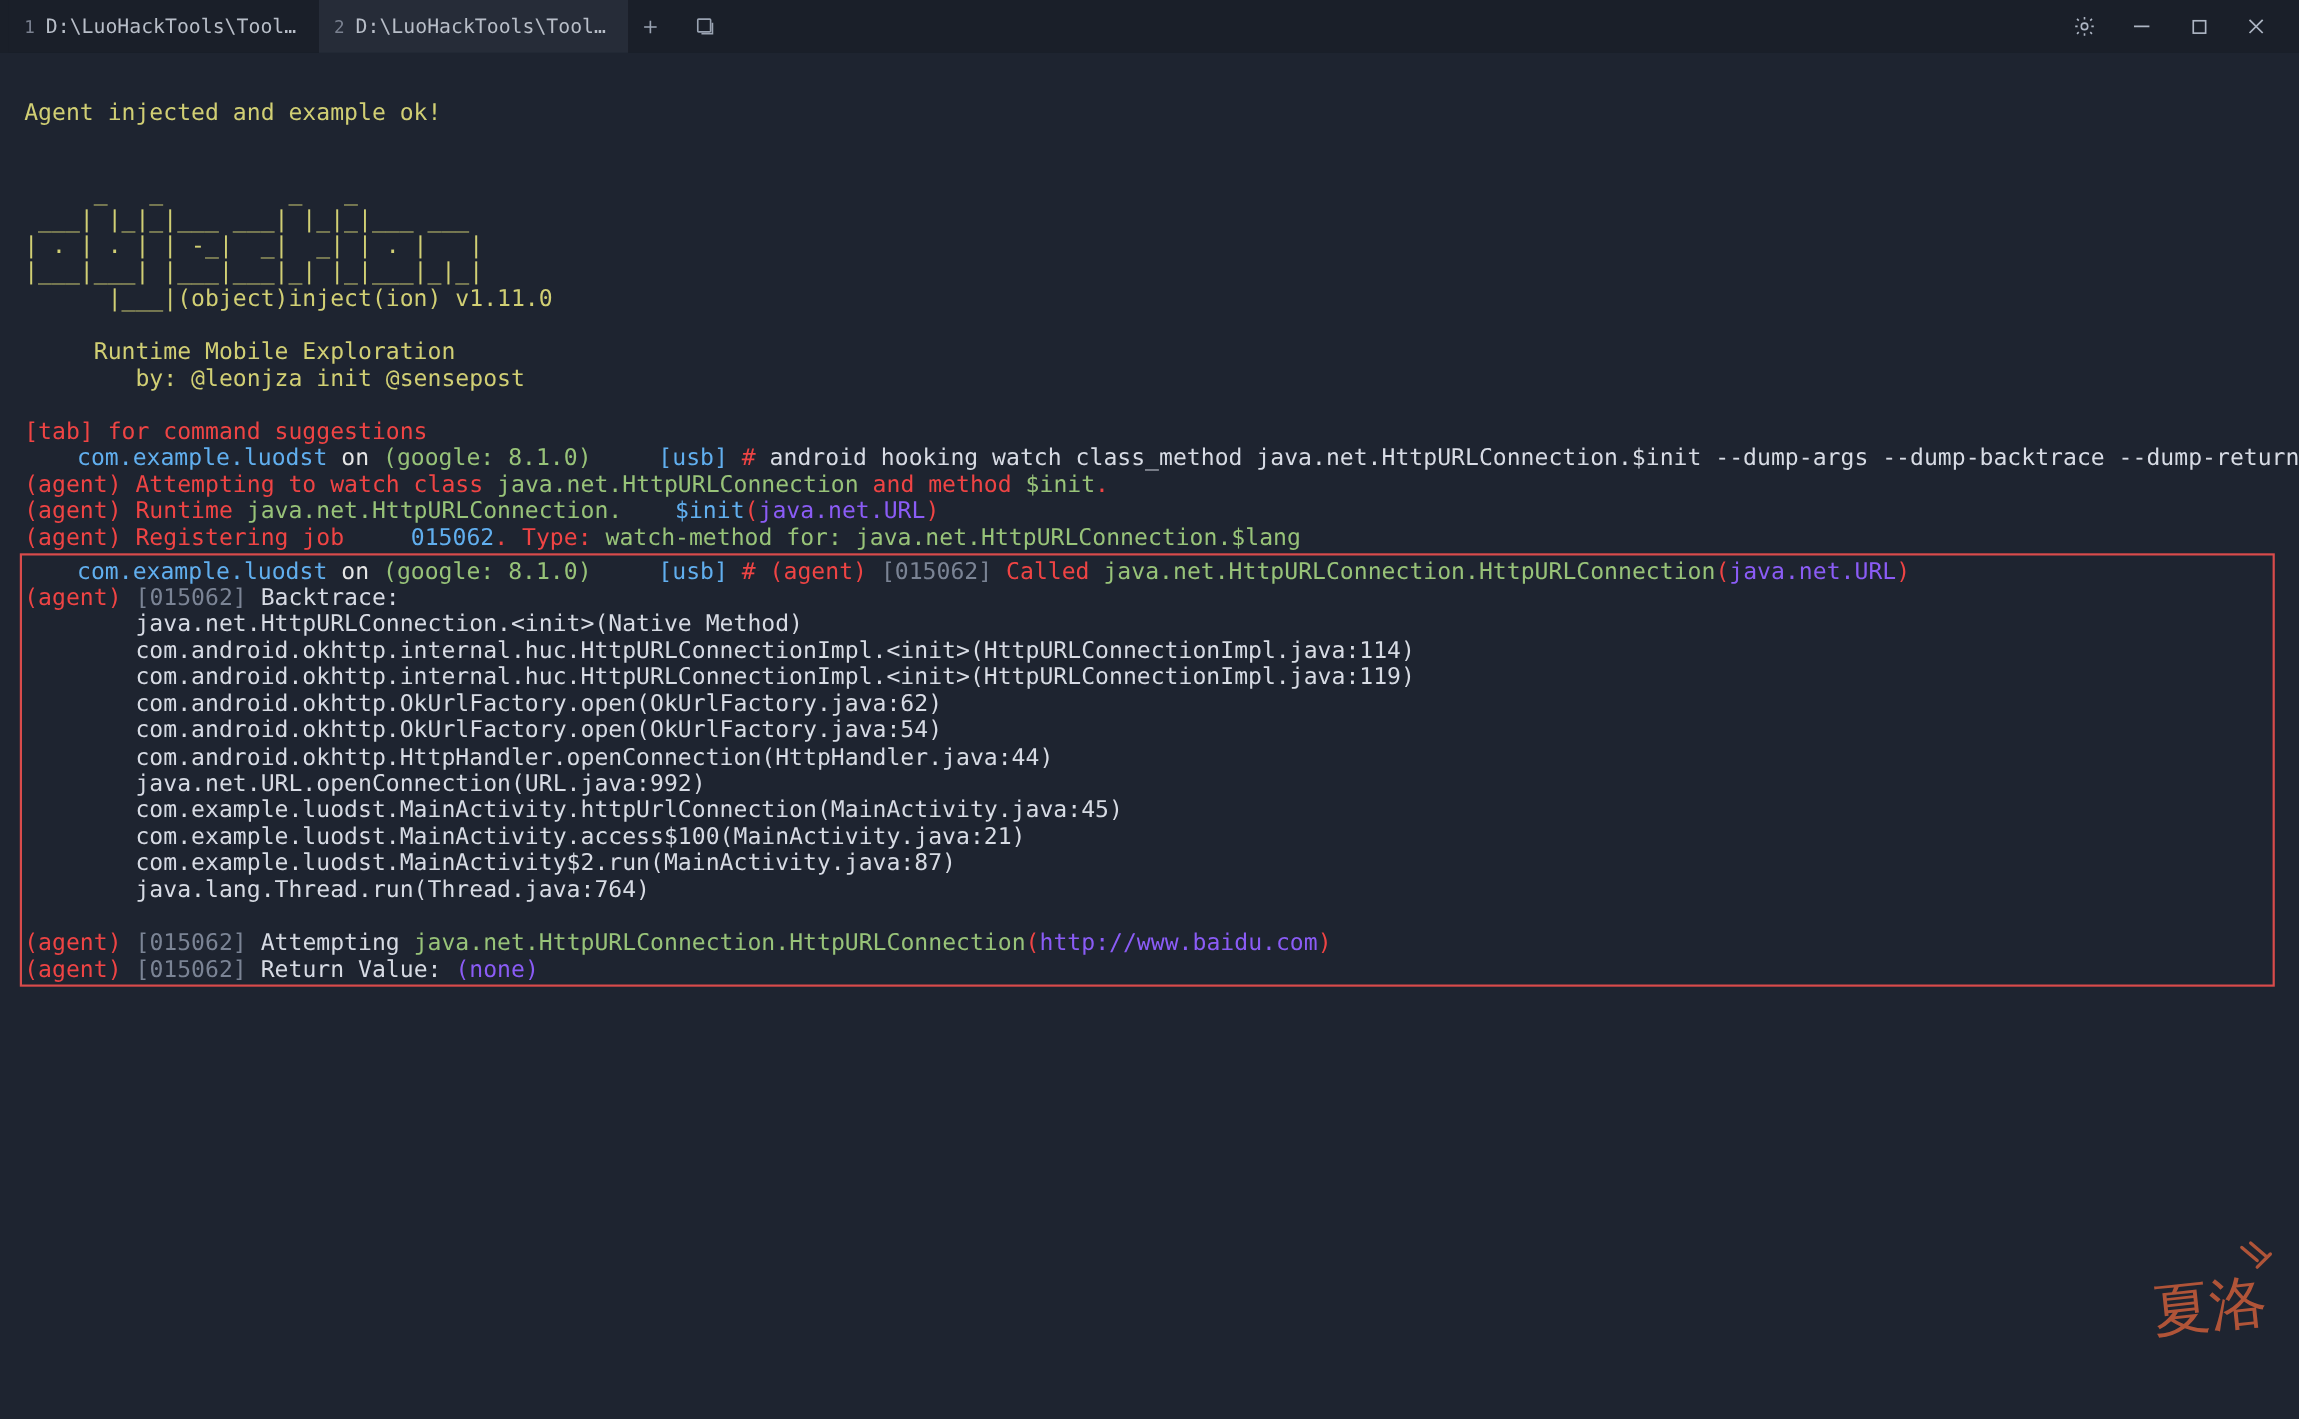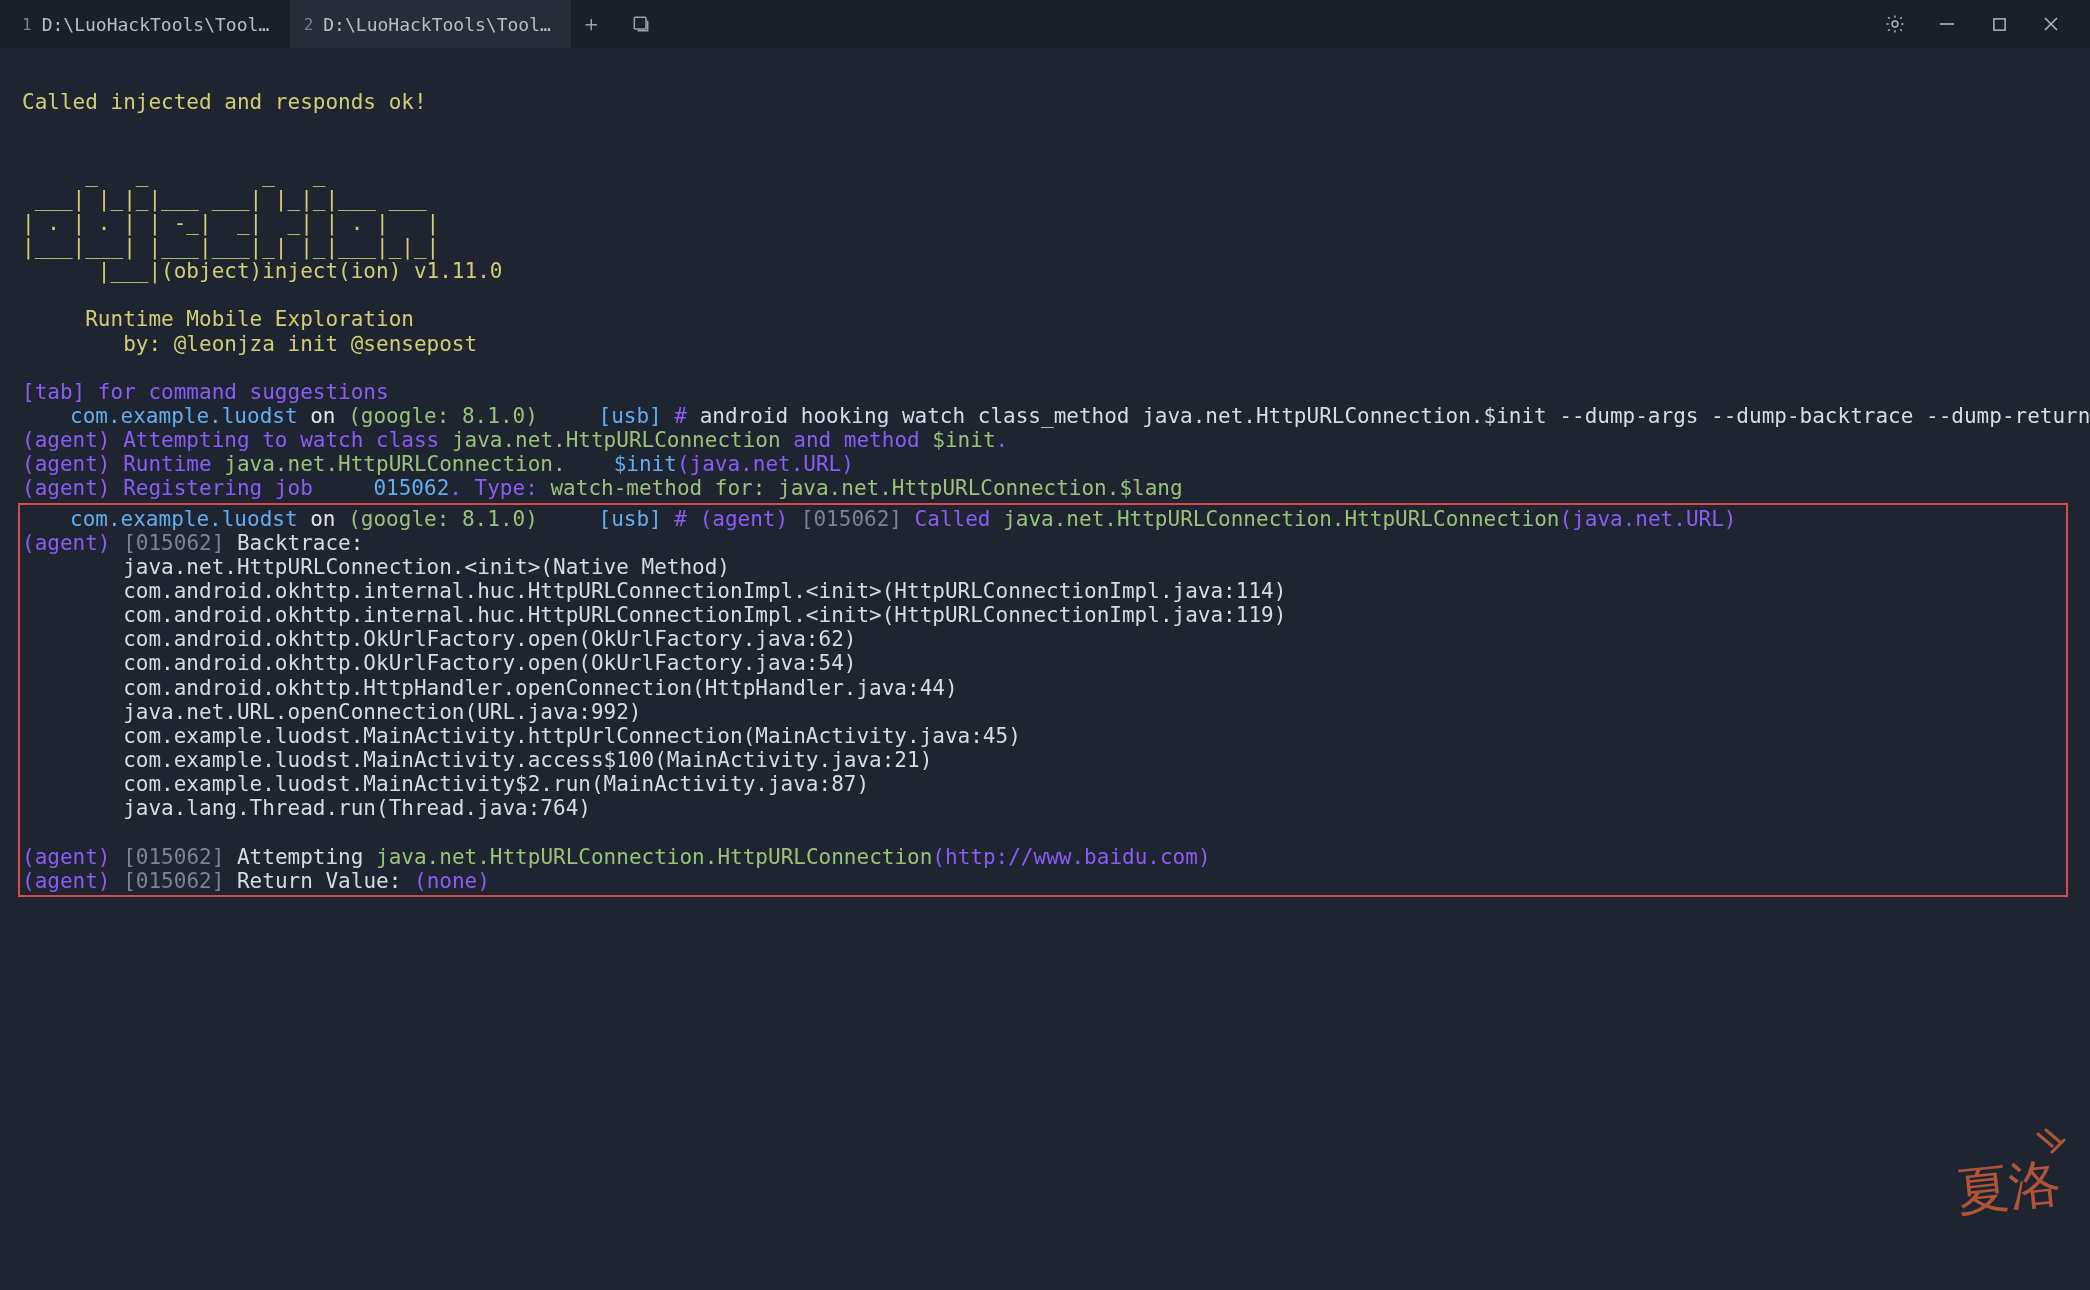--- a/index.html
+++ b/index.html
@@ -13,21 +13,21 @@
   .tab.active { background: #262c38; }
   .tab .num { color: #7a8190; font-size: 16px; }
   .tab .label { white-space: nowrap; overflow: hidden; text-overflow: ellipsis; max-width: 230px; }
   .tab-actions { display:flex; align-items:center; gap:22px; padding:0 6px; }
   .tab-btn { width:28px; height:28px; display:flex; align-items:center; justify-content:center; color:#9aa3b2; cursor:pointer; font-size:22px; }
   .window-controls { display:flex; align-items:center; gap:26px; padding-right:18px; }
   .wc { width:26px; height:26px; display:flex; align-items:center; justify-content:center; color:#aeb6c4; cursor:pointer; }
 
   .terminal { padding: 18px 22px; font-size: 21px; line-height: 1.15; white-space: pre; font-family: "Consolas","Menlo",monospace; }
   .t-cyan   { color:#61afef;margin-left:48px; }
-  .t-grey   { color:#8b5cf6; }
+  .t-grey   { color:#ef4444; }
   .t-on     { color:#e5e5e5; }
   .t-green  { color:#98c379; }
   .t-yellow { color:#d1cf74; }
   .t-red    { color:#8b5cf6; }
   .t-dim    { color:#7b8495; }
   .t-white  { color:#d7dbe4; }
 
   .highlight-box { border:2px solid #d94b4b; margin:2px 0 0 -4px; padding:2px 2px 2px 2px; }
 
   .watermark { position:fixed; right:18px; bottom:48px; pointer-events:none; }
@@ -76,21 +76,21 @@
     <div class="wc">
       <svg width="16" height="16" viewBox="0 0 16 16">
           <line x1="2" y1="2" x2="14" y2="14" stroke="#aeb6c4" stroke-width="1.6"></line>
           <line x1="14" y1="2" x2="2" y2="14" stroke="#aeb6c4" stroke-width="1.6"></line>
         </svg>
     </div>
   </div>
 </div>
 
 <div class="terminal">
-<span class="t-yellow">Called injected and responds ok!</span>
+<span class="t-yellow">Agent injected and example ok!</span>
 
 <span class="t-yellow">
 <span>     _   _         _   _</span>
 <span> ___| |_|_|___ ___| |_|_|___ ___</span>
 <span>| . | . | | -_|  _|  _| | . |   |</span>
 <span>|___|___| |___|___|_| |_|___|_|_|</span>
 <span>      |___|(object)inject(ion) v1.11.0</span>
 
 <span>     Runtime Mobile Exploration</span>
 <span>        by: @leonjza init @sensepost</span></span>

